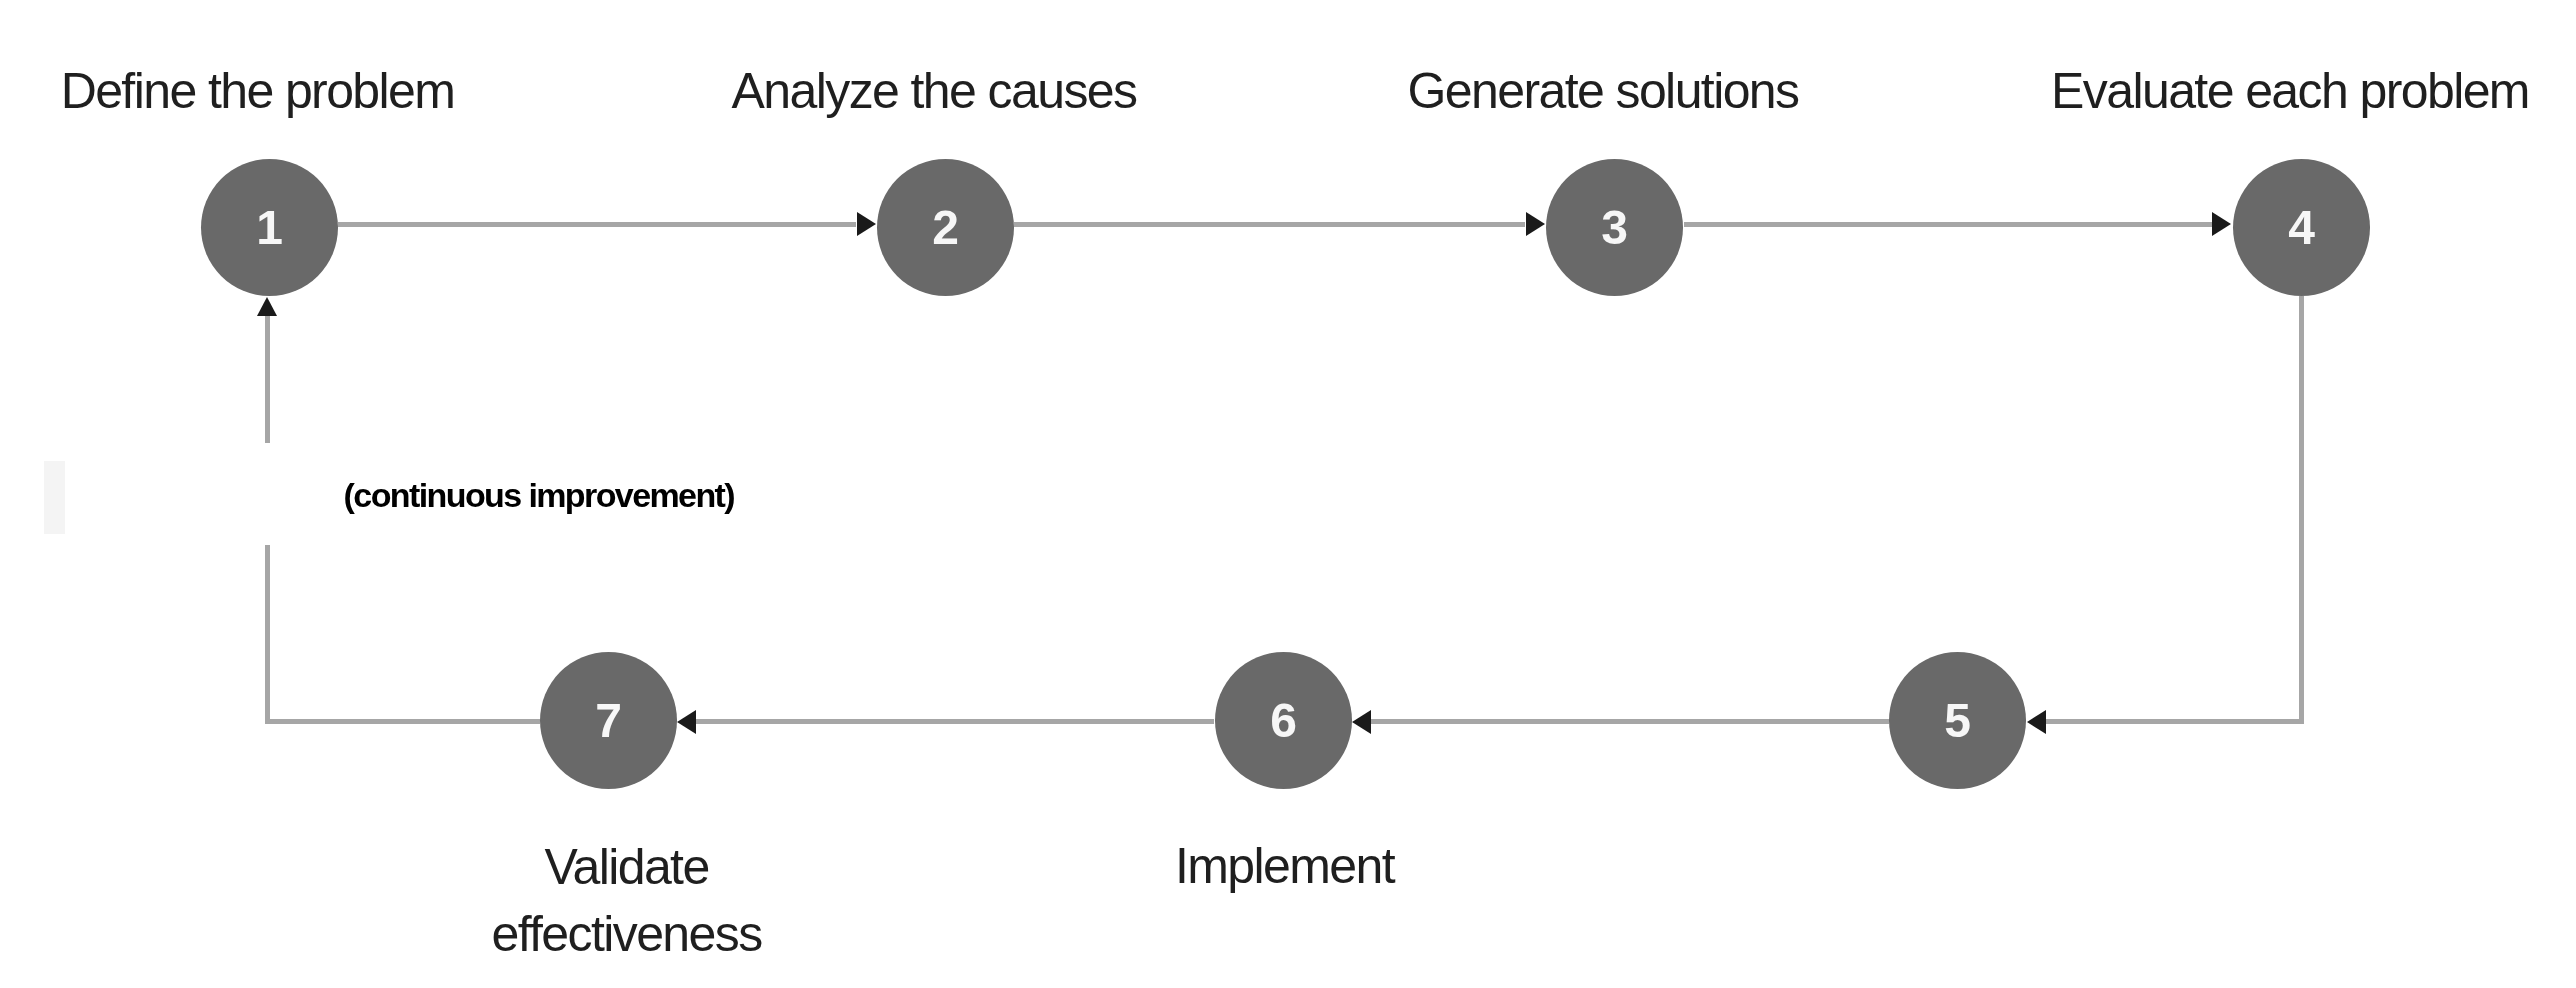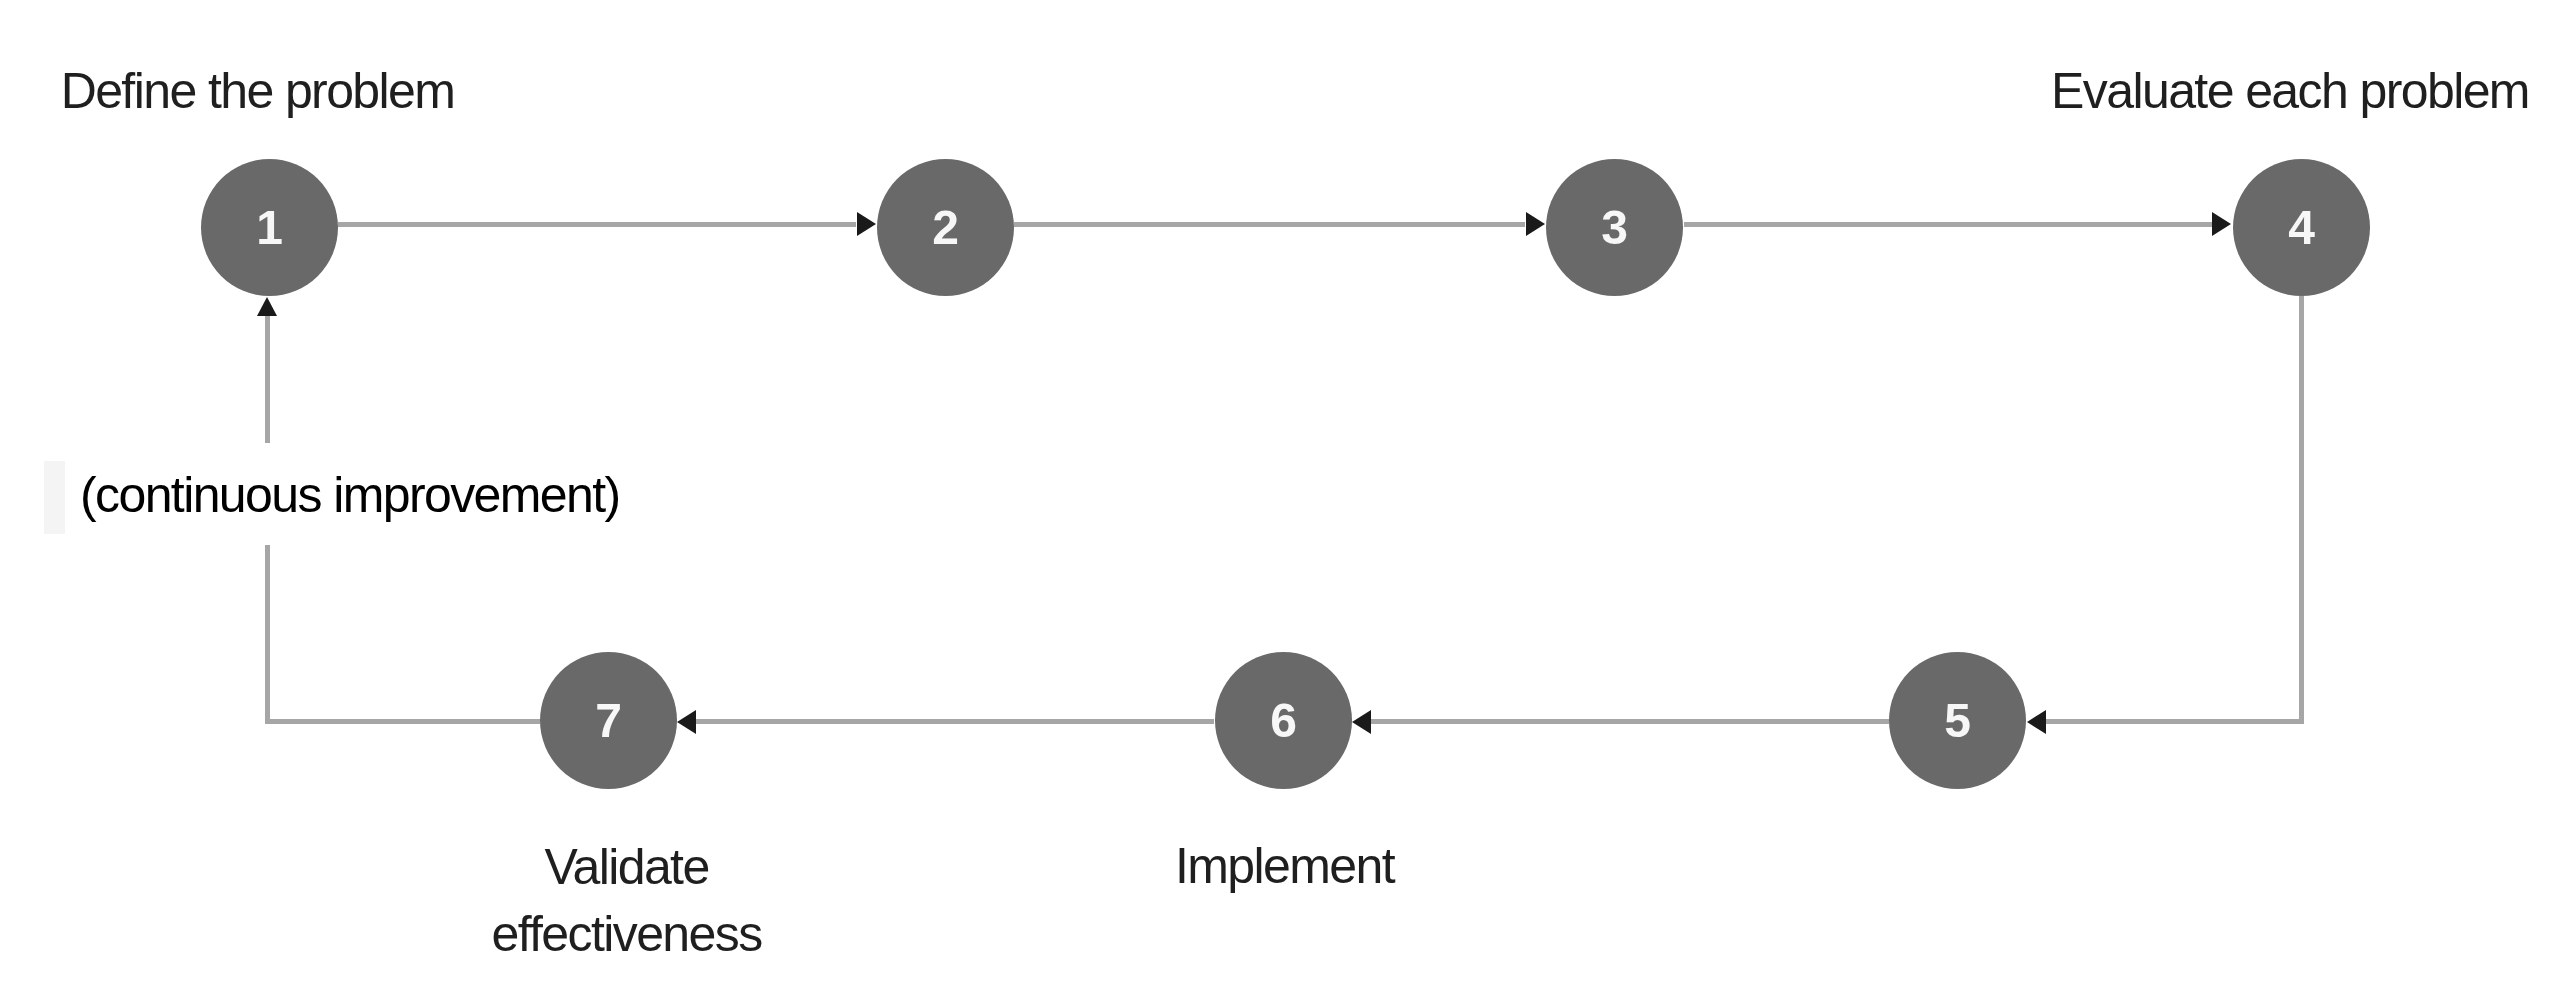--- a/index.html
+++ b/index.html
@@ -86,43 +86,45 @@
     line-height: 67px;
   }
   .loop-label {
     position: absolute;
     left: 80px;
     top: 443px;
     width: 654px;
     padding: 27px 0 24px 0;
     background: #ffffff;
     color: var(--loop_label_text, #000000);
-    font-size: 50px;
-    font-weight: normal;
+    font-size: 34px;
+    font-weight: bold;
     letter-spacing: -1.6px;
-    text-align: left;
+    text-align: right;
     line-height: 51px;
   }
 
   
   .artifact {
     position: absolute;
     left: 44px;
     top: 461px;
     width: 21px;
     height: 73px;
     background: #f4f4f4;
   }
 </style>
 </head>
 <body>
 
 <div class="canvas">
 
   <div class="lbl top" style="left:-21.5px;  top:66px;">Define the problem</div>
+  <div class="lbl top" style="left:655px;  top:66px;">Analyze the causes</div>
+  <div class="lbl top" style="left:1324px; top:66px;">Generate solutions</div>
   <div class="lbl top" style="left:2011px; top:66px;">Evaluate each problem</div>
 
   <div class="line h" style="left:338px;  top:222px; width:518px;"></div>
   <div class="line h" style="left:1014px; top:222px; width:511px;"></div>
   <div class="line h" style="left:1684px; top:222px; width:529px;"></div>
 
   <div class="line v" style="left:2299px; top:296px; height:428px;"></div>
   <div class="line h" style="left:2046px; top:719px; width:258px;"></div>
 
   <div class="line h" style="left:1371px; top:719px; width:518px;"></div>

